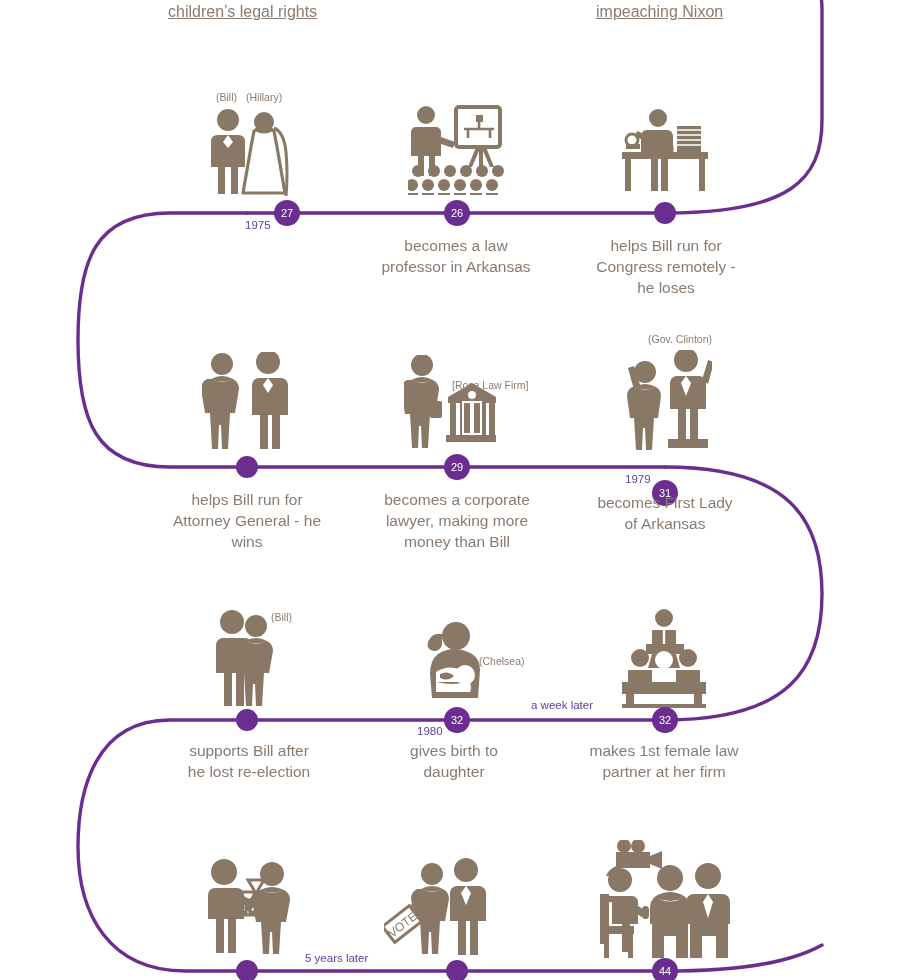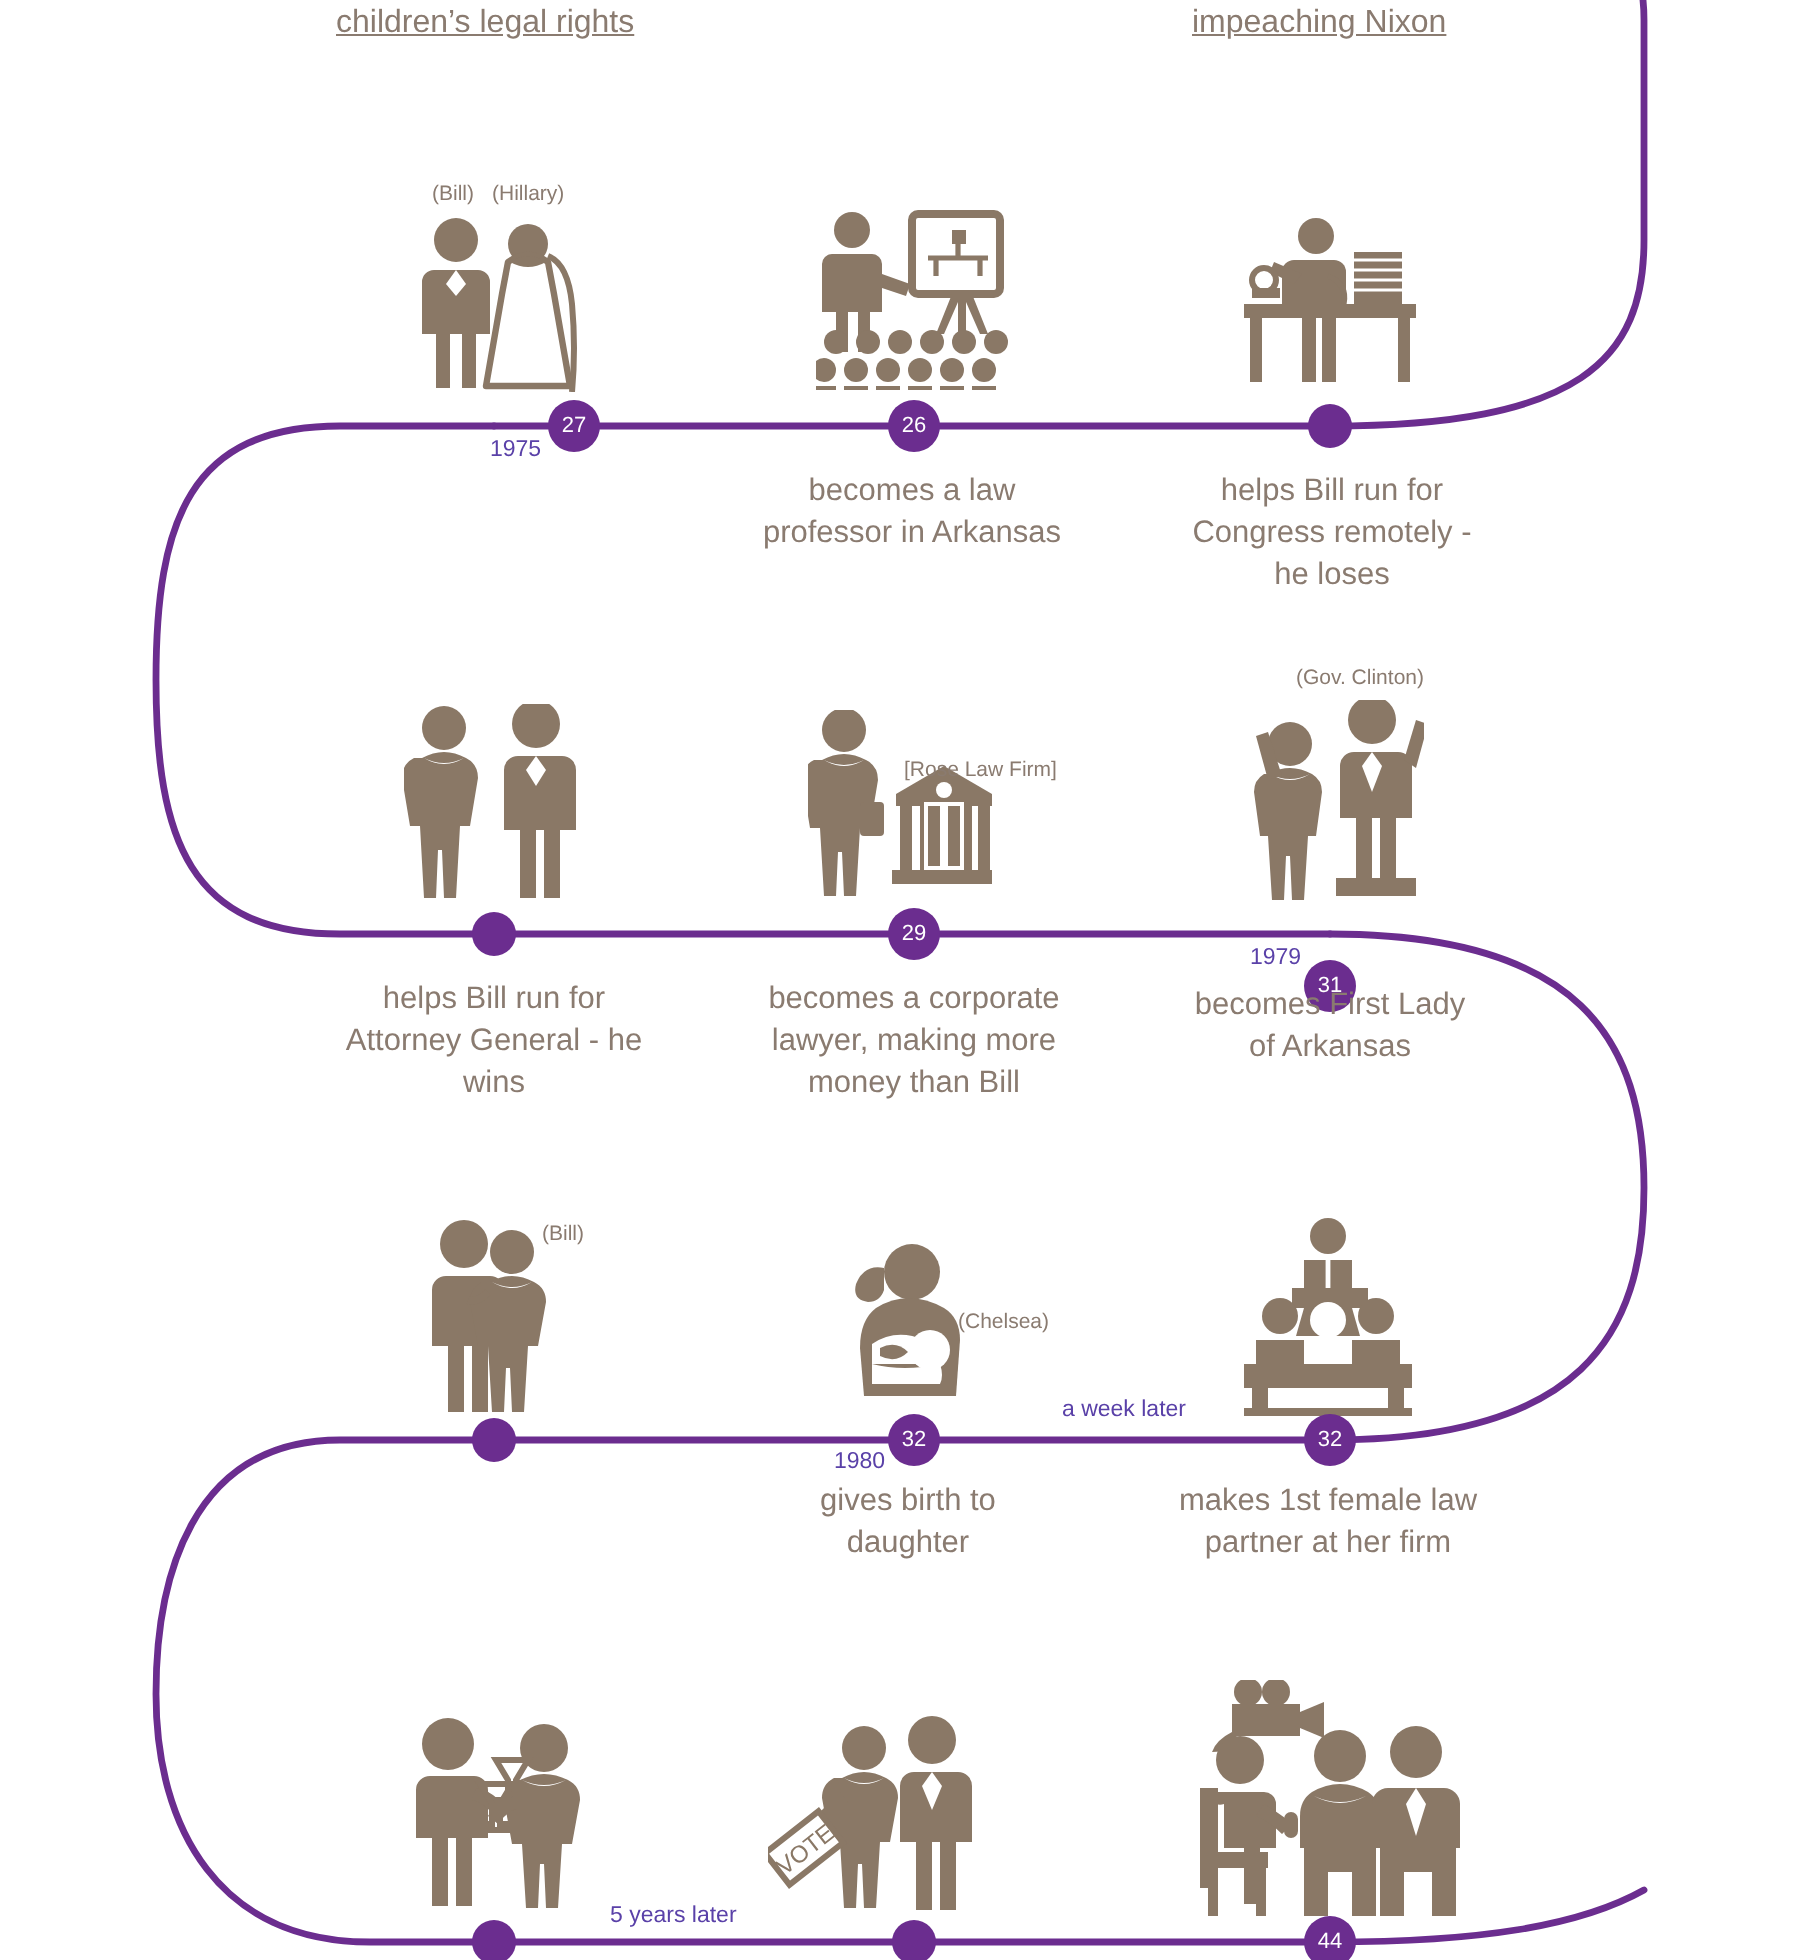--- a/index.html
+++ b/index.html
@@ -291,20 +291,22 @@
         <path d="M62 62 h24 v14 h-24z"></path>
         <rect x="8" y="74" width="84" height="12"></rect>
         <rect x="12" y="86" width="8" height="14"></rect>
         <rect x="80" y="86" width="8" height="14"></rect>
         <rect x="8" y="96" width="84" height="4"></rect>
       </g>
     </svg>
   </div>
 
   <div class="node-dot plain" style="left:236px; top:709px;"></div>
+  <div class="caption" style="left:147px; top:740px; width:204px;">supports Bill after
+he lost re-election</div>
 
   <div class="node-dot" style="left:444px; top:707px;">32</div>
   <div class="year" style="left:417px; top:725px;">1980</div>
   <div class="caption" style="left:352px; top:740px; width:204px;">gives birth to
 daughter</div>
 
   <div class="node-dot" style="left:652px; top:707px;">32</div>
   <div class="annot" style="left:531px; top:699px;">a week later</div>
   <div class="caption" style="left:559px; top:740px; width:210px;">makes 1st female law
 partner at her firm</div>

